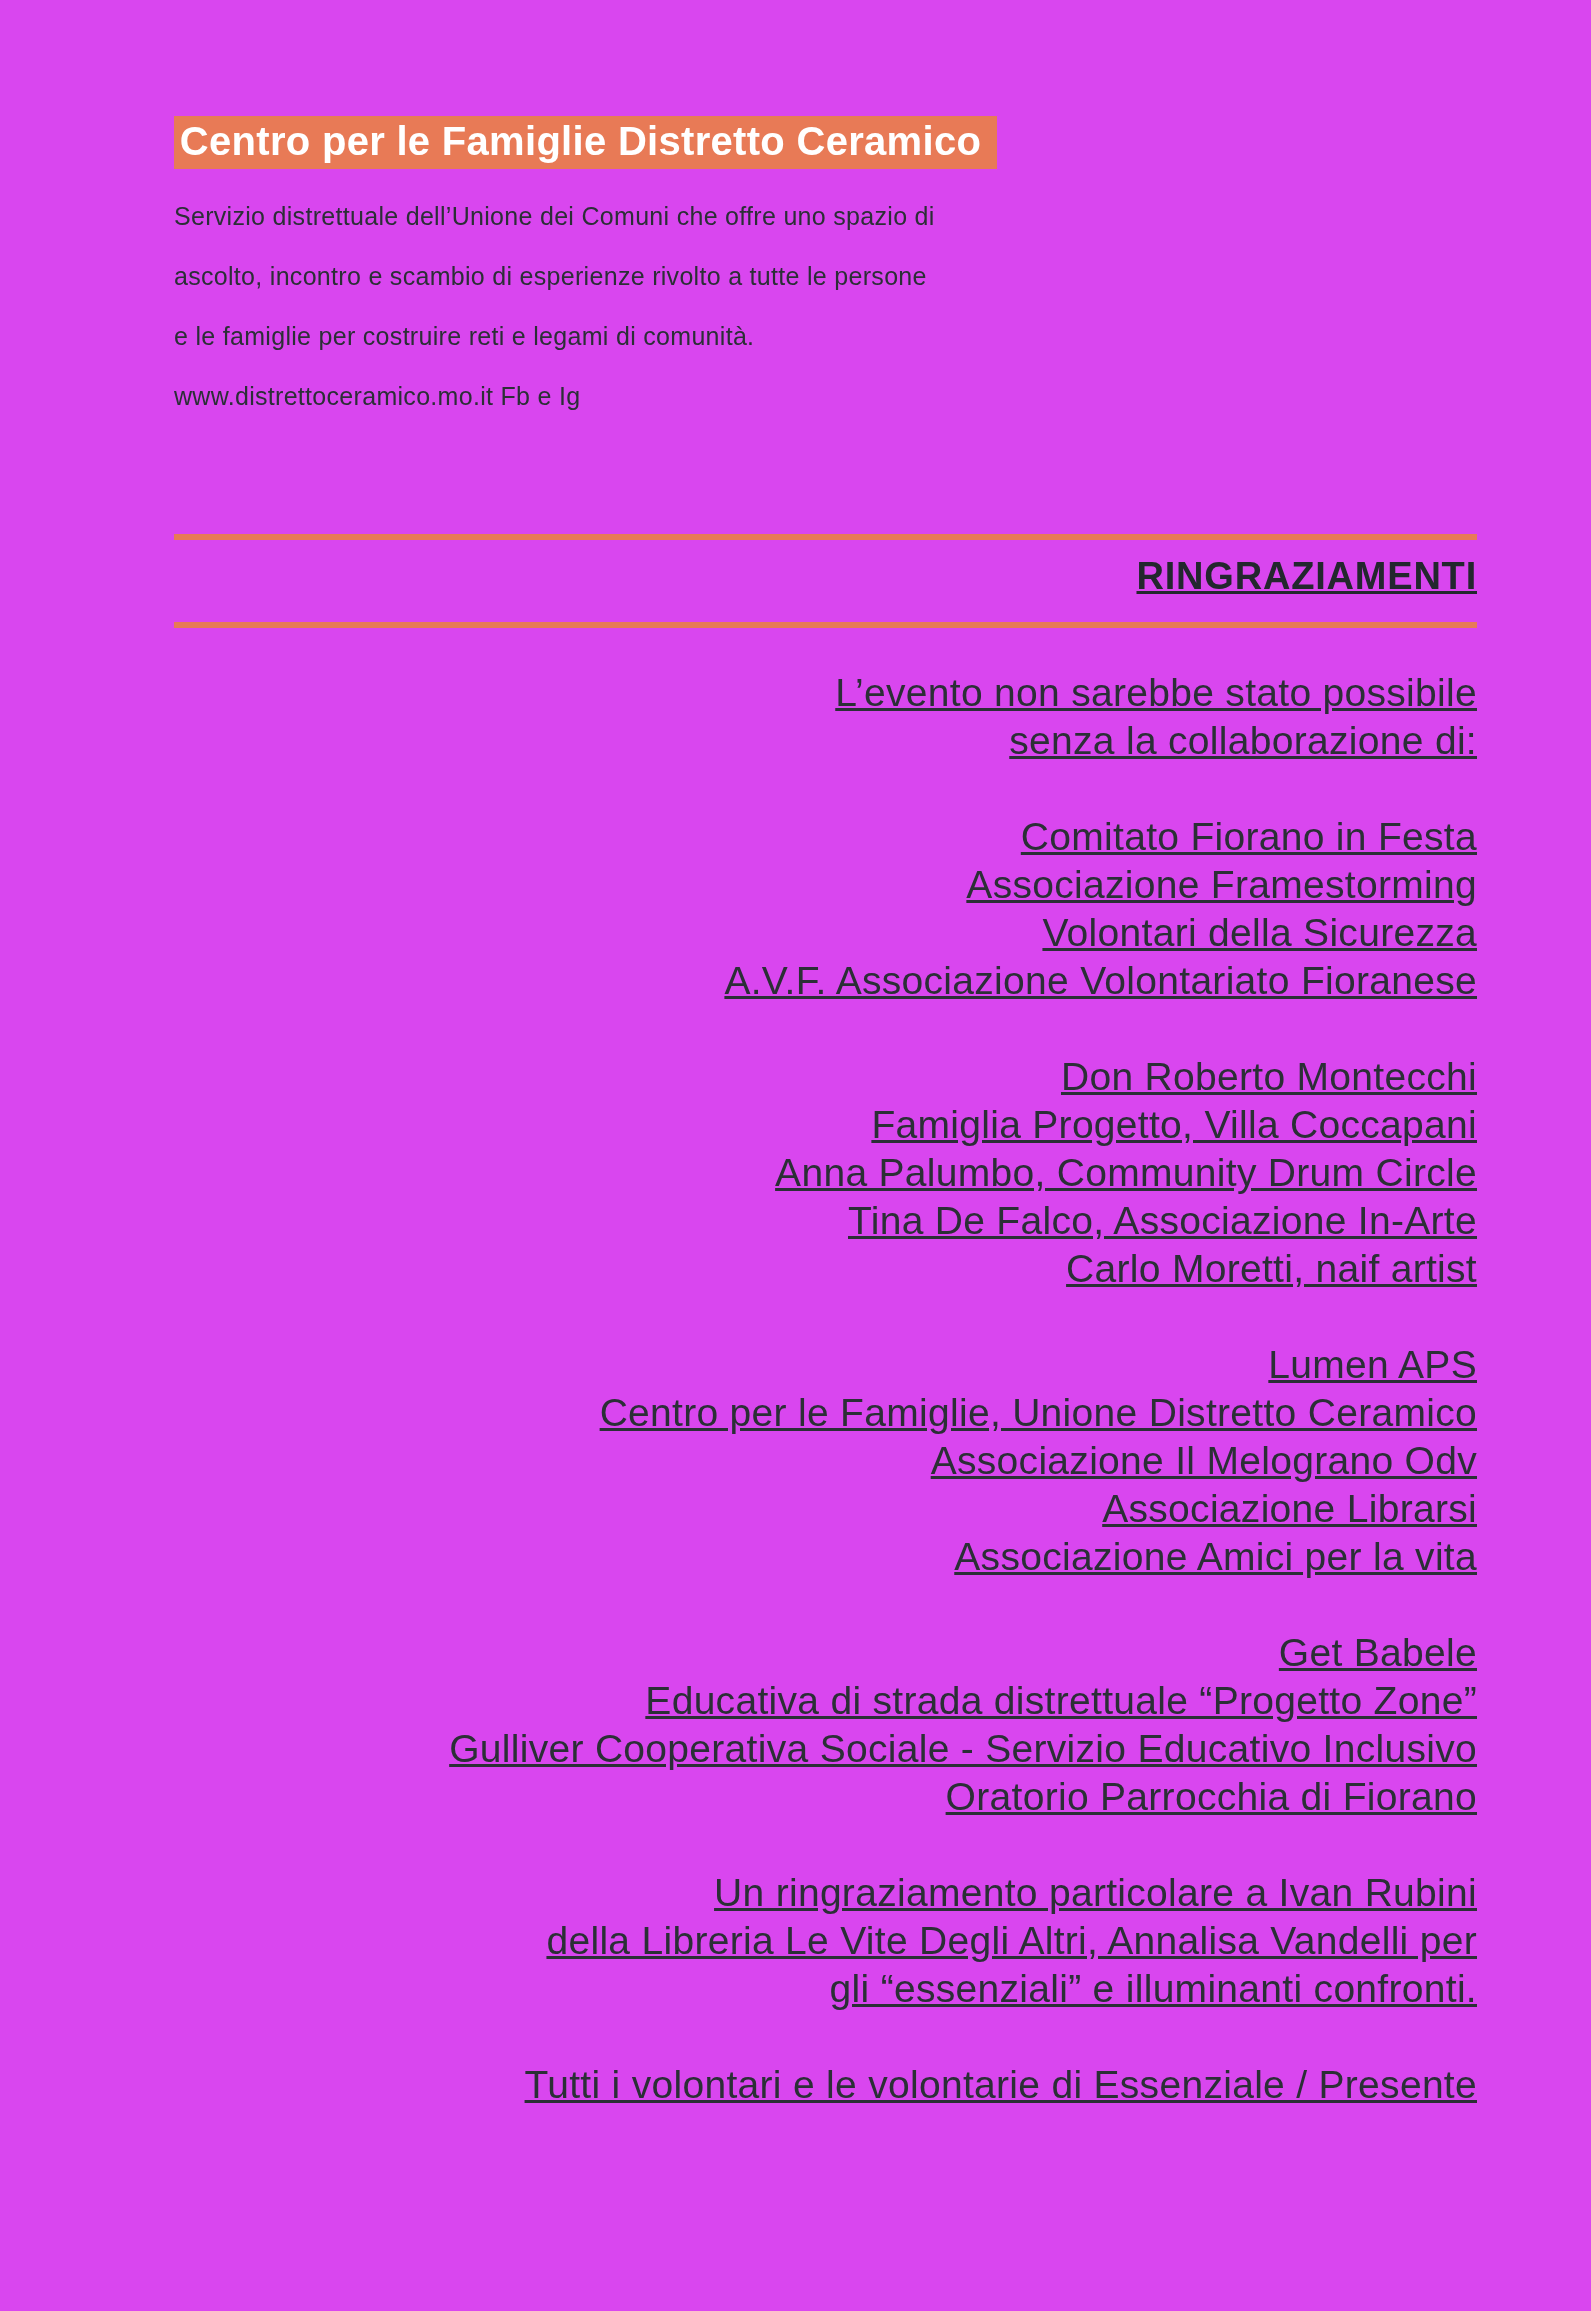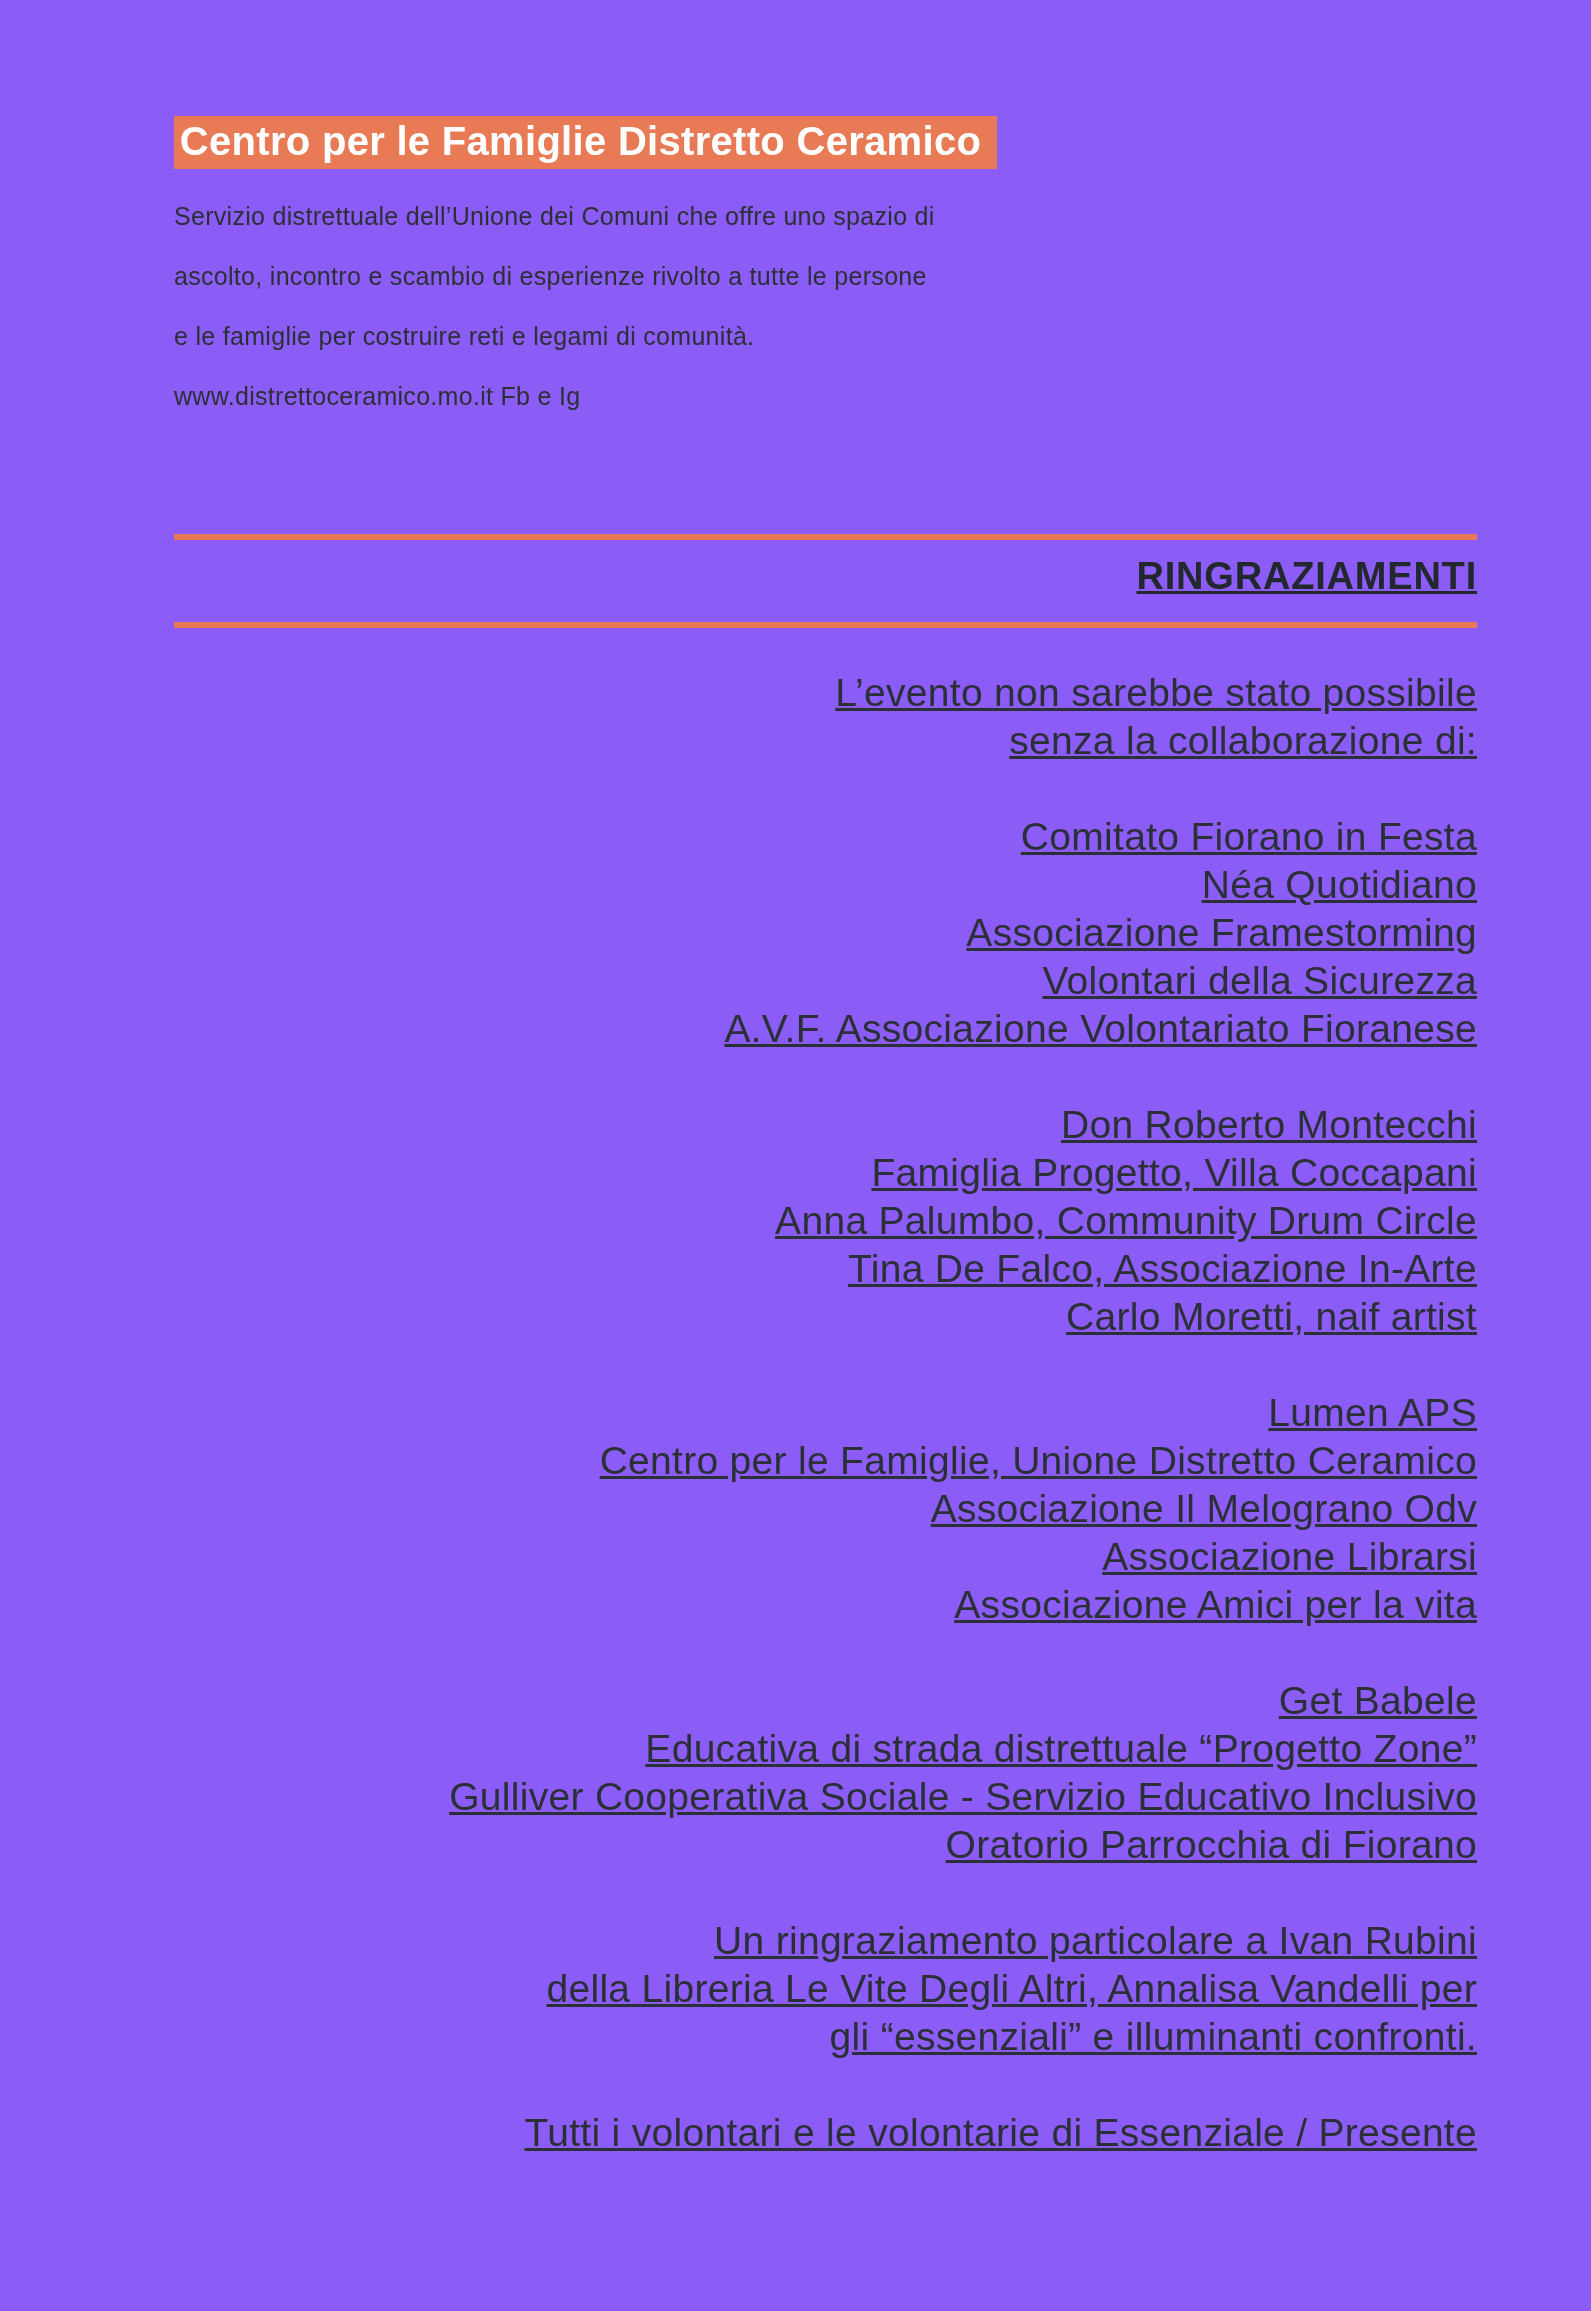--- a/index.html
+++ b/index.html
@@ -1,21 +1,21 @@
 <!DOCTYPE html>
 <html><head>
 <meta charset="utf-8">
 <style>
   * { margin:0; padding:0; box-sizing:border-box; }
   html,body { background:#ffffff; }
   .page {
     position:relative;
     width:1591px;
     height:2311px;
-    background:#8b5cf6;
+    background:#d946ef;
     font-family:"Liberation Sans","DejaVu Sans",sans-serif;
     color:#2b2f36;
     overflow:hidden;
   }
   .content {
     position:absolute;
     left:174px;
     right:114px;
     top:0;
   }
@@ -88,21 +88,20 @@
 
     <div class="ack">
 
       <div class="ack-block">
         <div>L’evento non sarebbe stato possibile</div>
         <div>senza la collaborazione di:</div>
       </div>
 
       <div class="ack-block">
         <div>Comitato Fiorano in Festa</div>
-        <div>Néa Quotidiano</div>
         <div>Associazione Framestorming</div>
         <div>Volontari della Sicurezza</div>
         <div>A.V.F. Associazione Volontariato Fioranese</div>
       </div>
 
       <div class="ack-block">
         <div>Don Roberto Montecchi</div>
         <div>Famiglia Progetto, Villa Coccapani</div>
         <div>Anna Palumbo, Community Drum Circle</div>
         <div>Tina De Falco, Associazione In-Arte</div>

